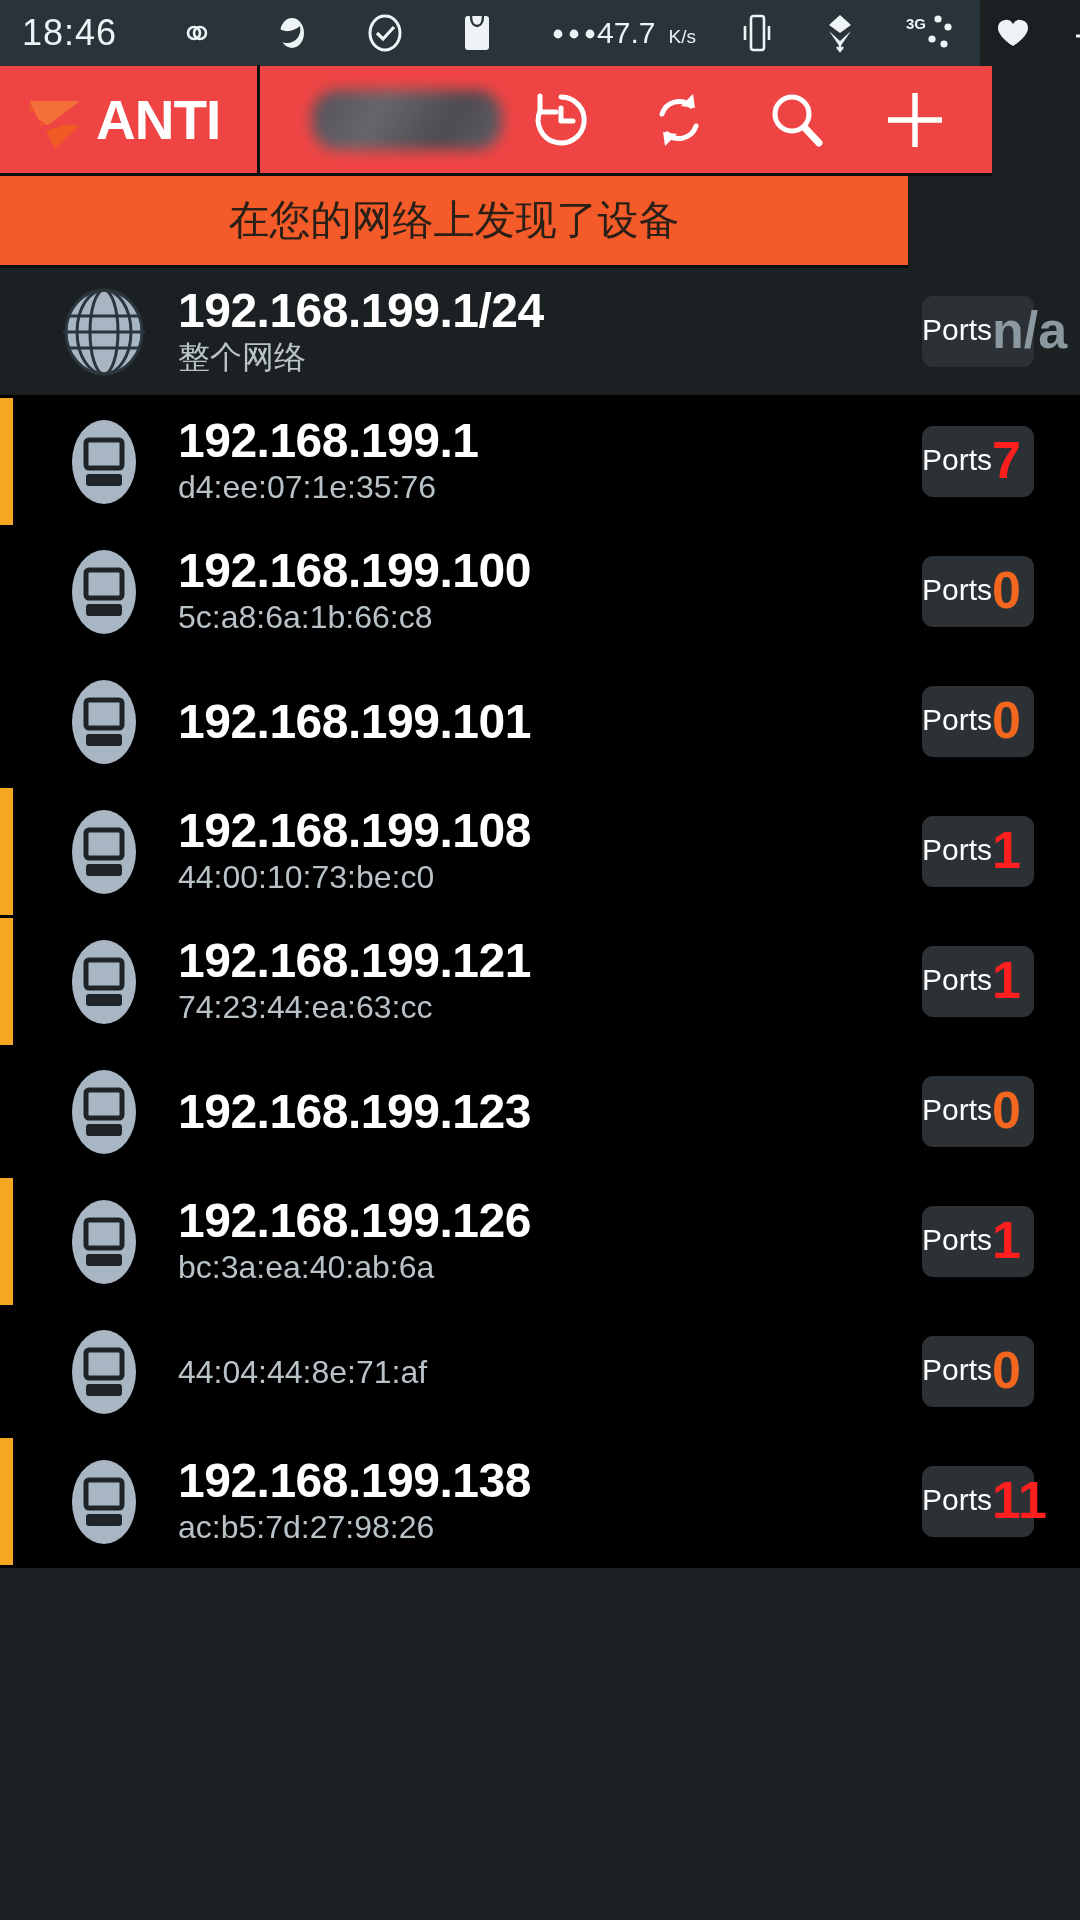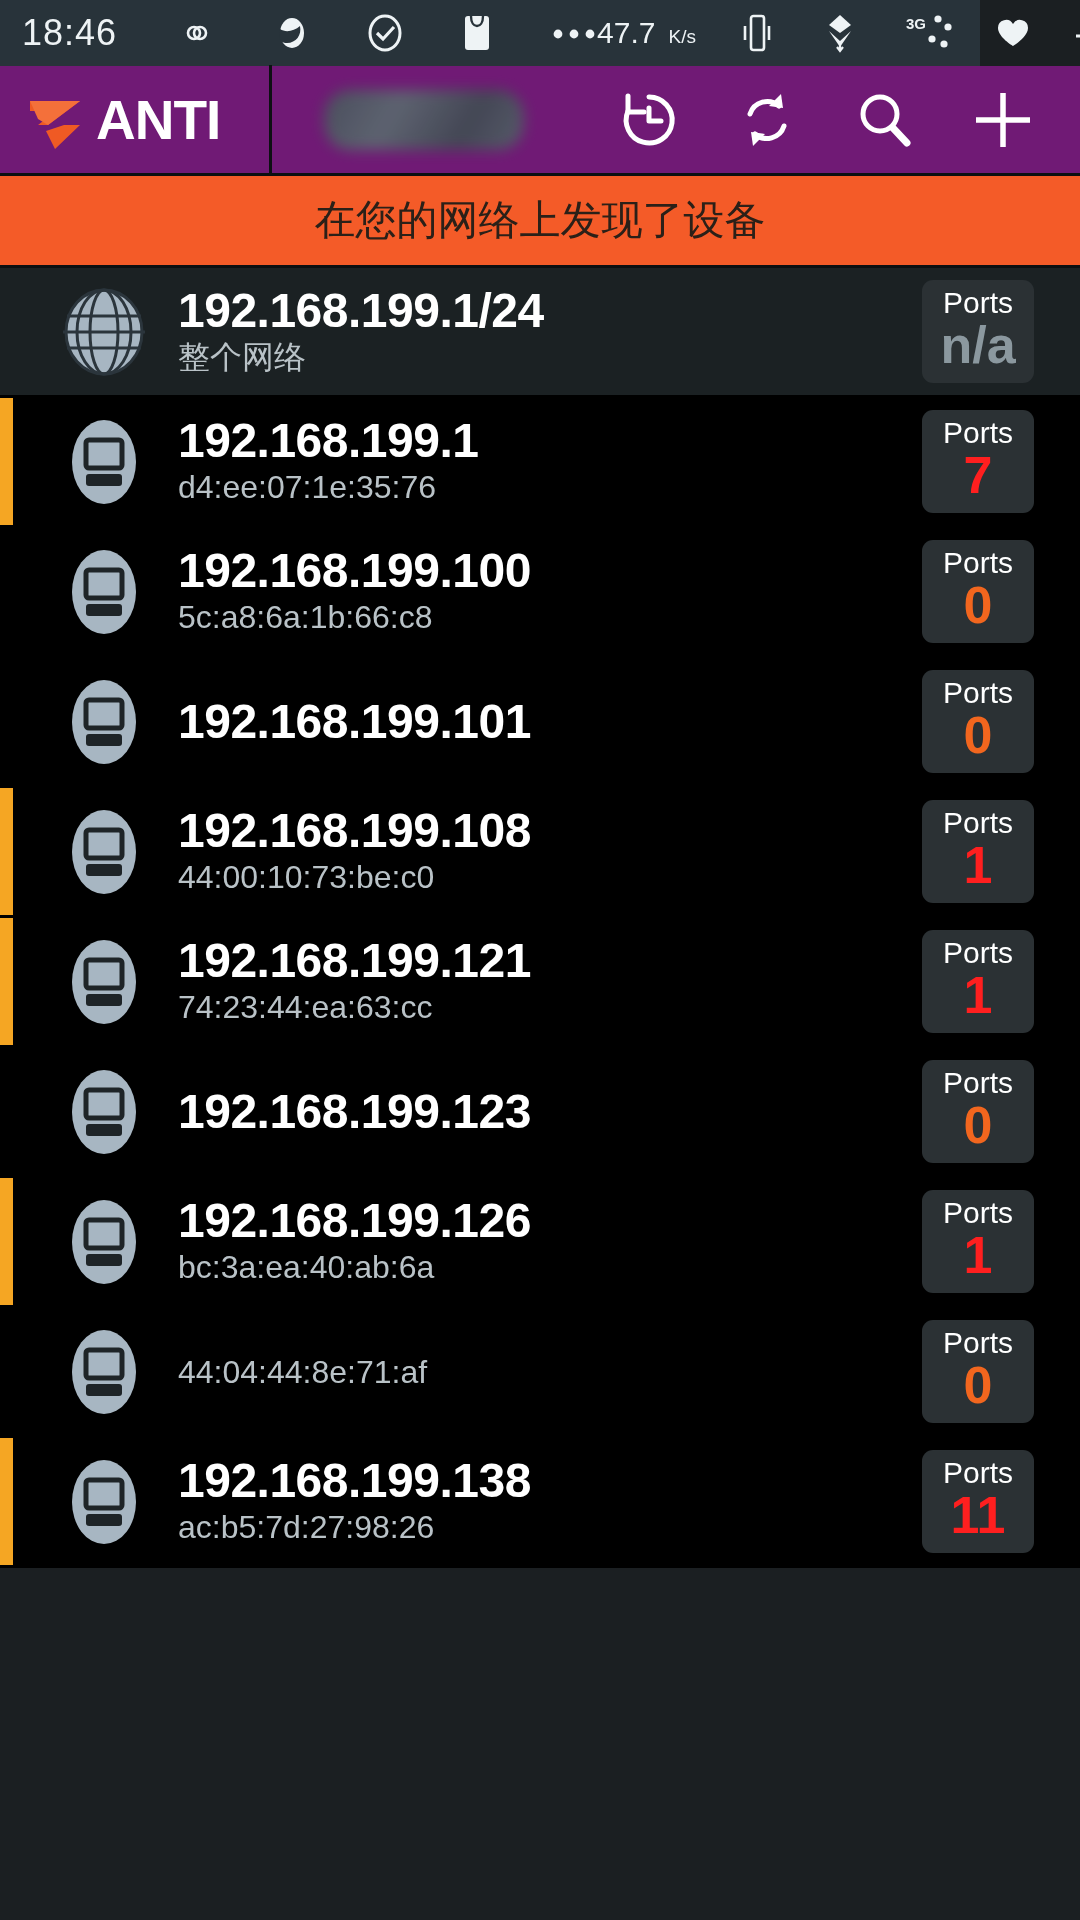--- a/index.html
+++ b/index.html
@@ -21,22 +21,22 @@
   .sb-left{ display:flex; align-items:center; gap:16px; }
   .sb-right{ display:flex; align-items:center; gap:0; margin-left:auto; }
   .sb-clock{ font-size:36px; letter-spacing:1px; font-weight:400; }
   .sb-ico{ display:inline-flex; align-items:center; justify-content:center;margin-left:44px; }
   .sb-speed{ font-size:30px; display:flex; align-items:baseline; }
   .sb-speed .unit{ font-size:19px; margin-left:13px; }
   .sb-batt{ font-size:31px; }
 
   
   .appbar{
-    height:110px; width:1080px;
-    background:#701a75;
+    height:110px; width:992px;
+    background:#ef4444;
     display:flex; align-items:center;
     border-bottom:3px solid #0c0f11;
     position:relative;
   }
   .brand{
     width:272px; height:110px;
     display:flex; align-items:center; gap:10px;
     padding-left:24px;
     border-right:3px solid #0d1012;
   }
@@ -53,21 +53,21 @@
     margin-left:auto; display:flex; align-items:center; gap:0;
     padding-right:18px;
   }
   .act{
     width:118px; height:110px;
     display:flex; align-items:center; justify-content:center;
   }
 
   
   .banner{
-    height:92px; width:1080px;
+    height:92px; width:908px;
     background:#f45b28;
     display:flex; align-items:center; justify-content:center;
     color:#2b2018;
     font-size:41px;
     border-bottom:3px solid #0c0f11;
   }
 
   
   .list{ width:1080px; background:#101416;border-radius:28px; }
   .row{
@@ -95,21 +95,21 @@
     line-height:1.04;
   }
   .sub{
     font-size:32px; color:#b9c2c7; line-height:1.25; margin-top:1px;
   }
   .sub:empty{ display:none; }
   .ports{
     margin-right:46px; flex:none;
     background:#2b3134; border-radius:11px;
     width:112px; padding:7px 0 10px;
-    display:flex; flex-direction:column; align-items:center;
+    display:flex; flex-direction:row; align-items:center;
   }
   .ports .lbl{ font-size:30px; color:#ffffff; line-height:1.05; }
   .ports .val{ font-size:52px; font-weight:700; line-height:1.05; }
 </style>
 </head>
 <body>
 
 <div class="statusbar">
   <div class="sb-left">
     <span class="sb-clock">18:46</span>

